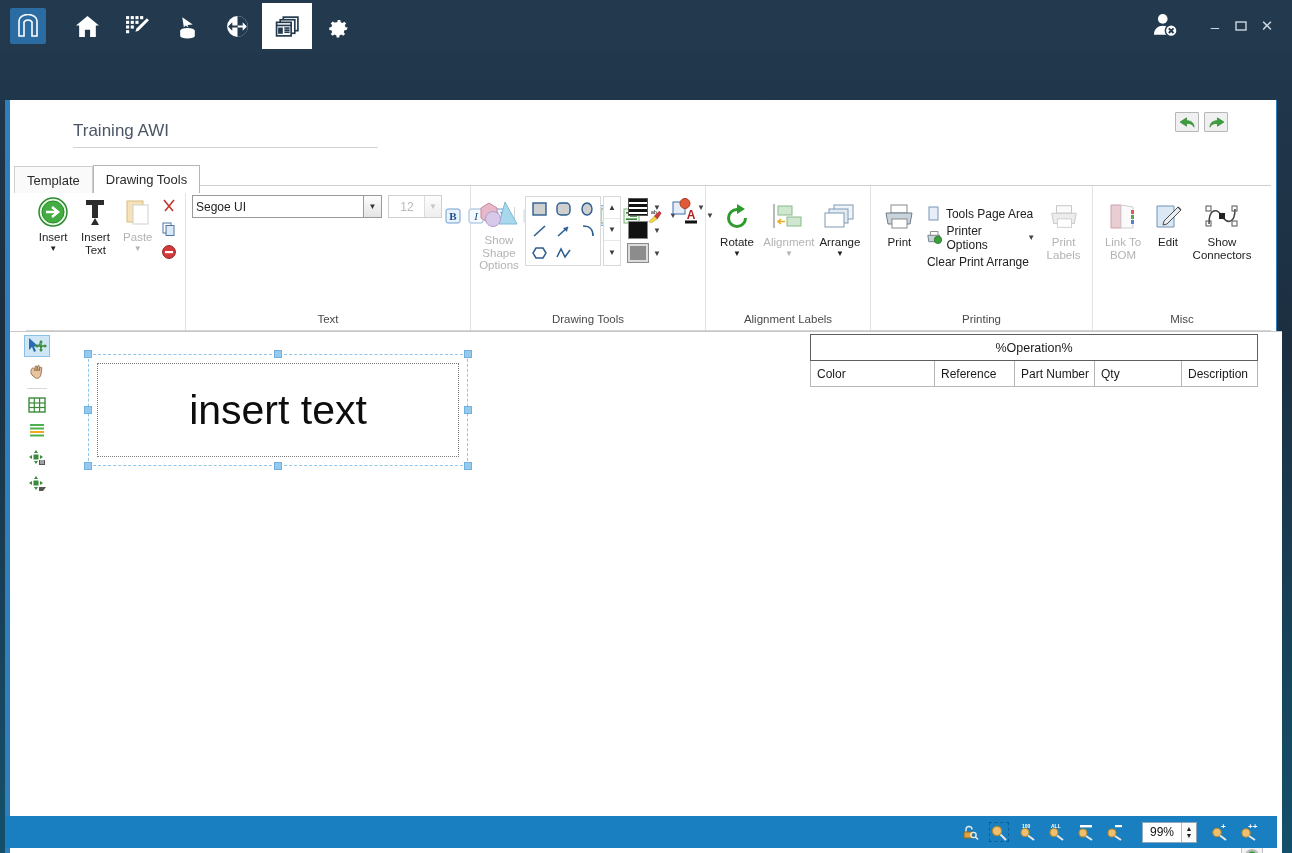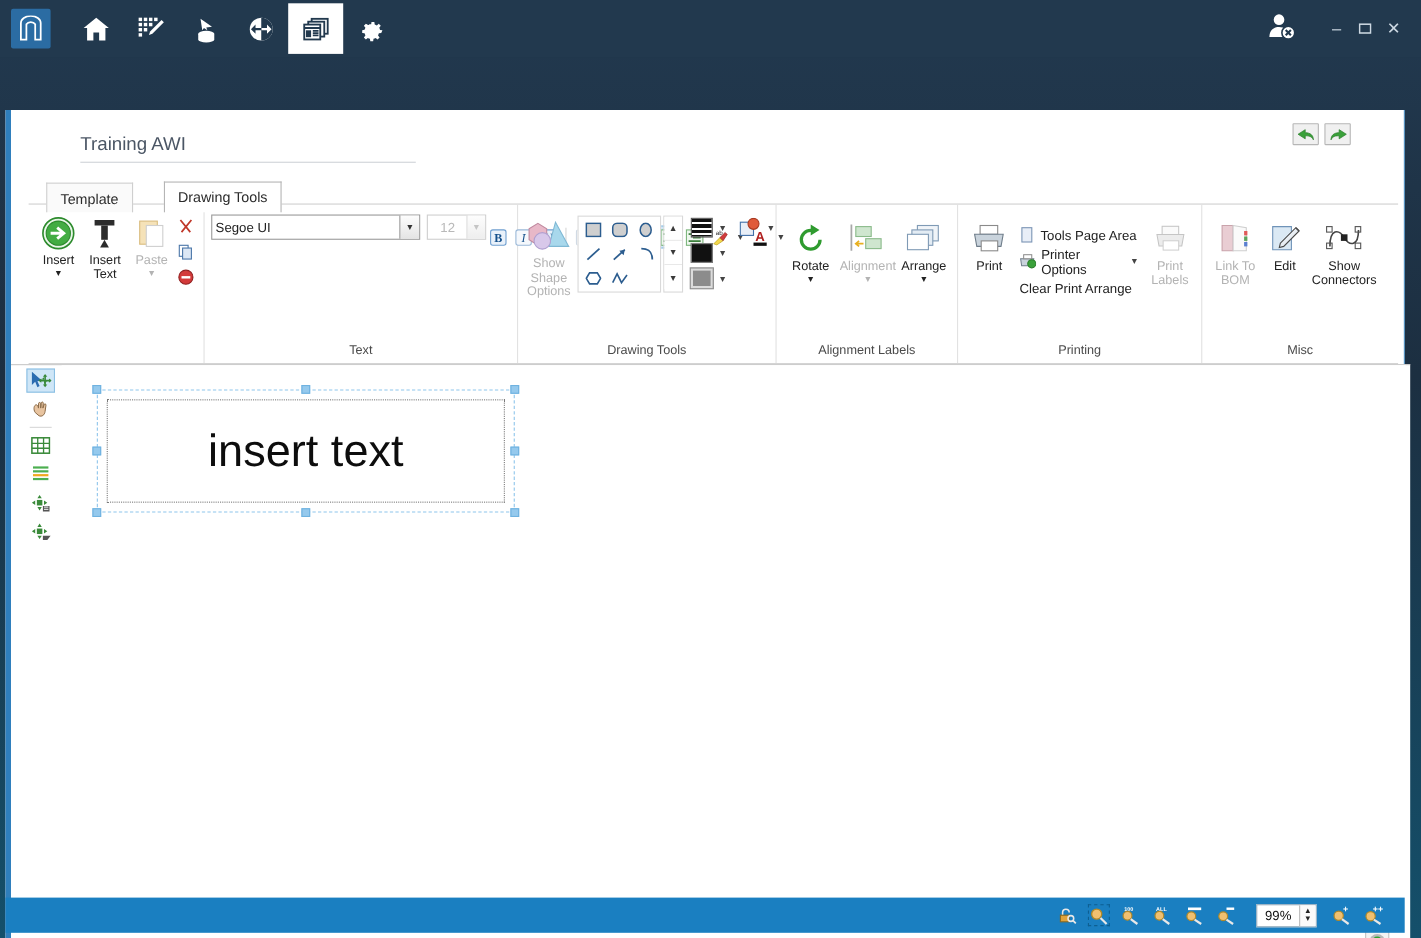--- a/index.html
+++ b/index.html
@@ -73,23 +73,22 @@
   }
   #undo-redo { position: absolute; right: 48px; top: 12px; display: flex; gap: 5px; }
   .ur-btn {
     width: 24px; height: 20px; border: 1px solid #b6b6b6; background: #f0f0f0;
     display: flex; align-items: center; justify-content: center; cursor: pointer;
     border-radius: 1px;
   }
 
   
   #ribbon-tabs {
-    position: absolute; left: 32px; top: 64px; display: flex; align-items: flex-end;
+    position: absolute; left: 4px; top: 64px; display: flex; align-items: flex-end;
     z-index: 4;
-    gap: 28px;
   }
   .rtab {
     font-size: 13px; color: #2b2b2b; padding: 6px 12px 5px 12px;
     border: 1px solid #cfcfcf; border-bottom: none; background: #fafafa;
     cursor: pointer; position: relative; top: 1px;
   }
   .rtab.active { background: #fff; border-color: #b5b5b5; padding-bottom: 6px; z-index: 5; }
 
   
   #ribbon {
@@ -794,20 +793,30 @@
             <div class="handle" style="left:-4px;  top:-4px;"></div>
             <div class="handle" style="left:186px; top:-4px;"></div>
             <div class="handle" style="left:376px; top:-4px;"></div>
             <div class="handle" style="left:-4px;  top:52px;"></div>
             <div class="handle" style="left:376px; top:52px;"></div>
             <div class="handle" style="left:-4px;  top:108px;"></div>
             <div class="handle" style="left:186px; top:108px;"></div>
             <div class="handle" style="left:376px; top:108px;"></div>
           </div>
 
+          <div id="op-table">
+            <div id="op-title">%Operation%</div>
+            <div id="op-cols">
+              <div class="op-col" style="width:124px">Color</div>
+              <div class="op-col" style="width:80px">Reference</div>
+              <div class="op-col" style="width:80px">Part Number</div>
+              <div class="op-col" style="width:87px">Qty</div>
+              <div class="op-col" style="width:75px">Description</div>
+            </div>
+          </div>
 
           <div id="green-dot-btn">
             <svg width="16" height="16" viewBox="0 0 16 16">
                 <circle cx="8" cy="8" r="7" fill="#b9b9b9"></circle>
                 <circle cx="8" cy="8" r="4.6" fill="#2fa32f"></circle>
                 <rect x="6.4" y="6.4" width="3.2" height="3.2" fill="#bfe8bf"></rect>
               </svg>
           </div>
         </div>
       </div>

